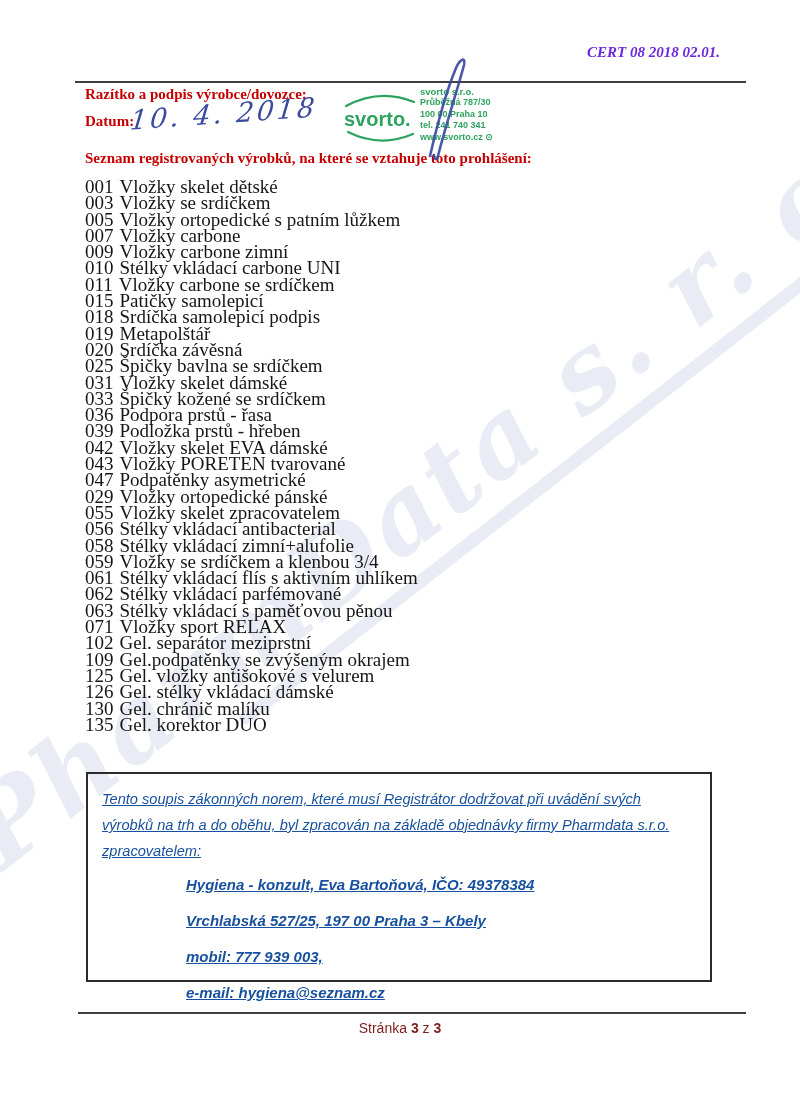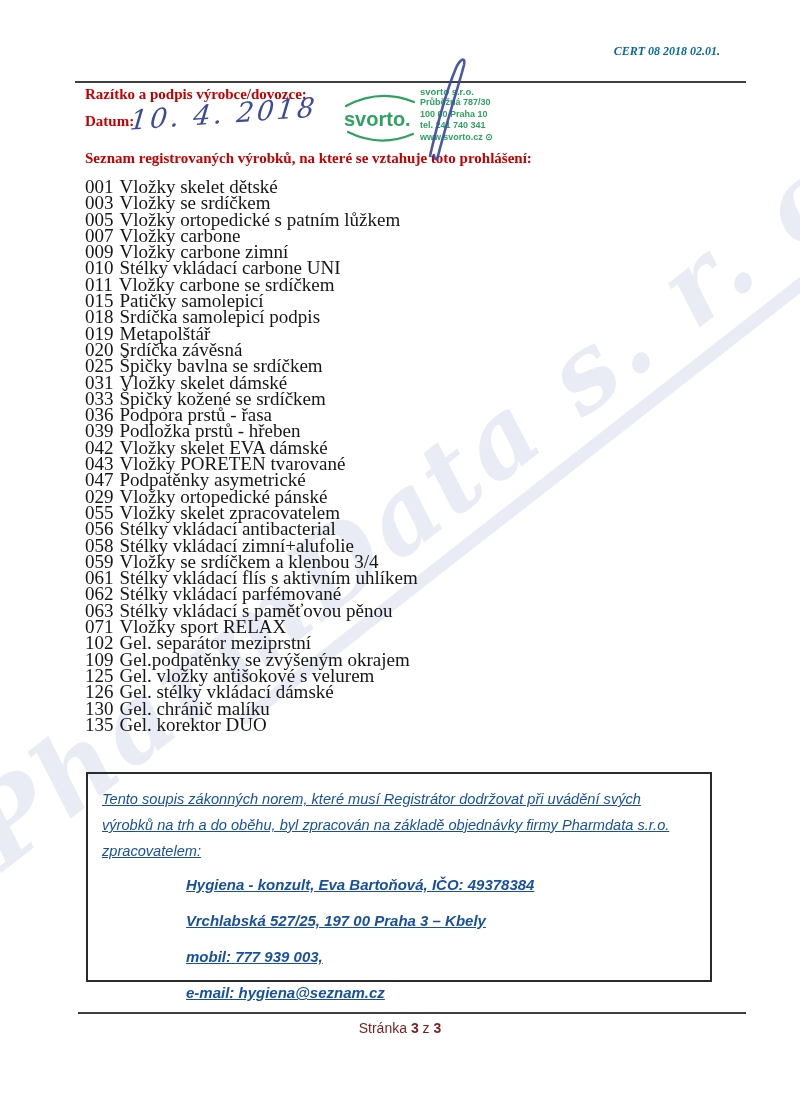--- a/index.html
+++ b/index.html
@@ -20,21 +20,21 @@
     color:#e9ecf4;line-height:1;
   }
   .watermark .wm-underline{
     width:760px;height:13px;background:#e9ecf4;border-radius:7px;
     margin:6px auto 0 280px;
   }
   .layer{position:relative;z-index:1;}
   
   .cert-ref{
     position:absolute;left:430px;top:44px;width:290px;text-align:right;
-    font-weight:bold;font-style:italic;font-size:12px;color:#0369a1;
+    font-weight:bold;font-style:italic;font-size:15px;color:#6d28d9;
     font-family:"Liberation Serif", serif;
   }
   .rule{position:absolute;height:2px;background:#3f3f3f;}
   .rule-top{left:75px;top:81px;width:671px;}
   .rule-footer{left:78px;top:1012px;width:668px;}
   
   .red-label{
     position:absolute;left:85px;color:#c60000;font-weight:bold;
     font-size:15px;font-family:"Liberation Serif", serif;
   }

